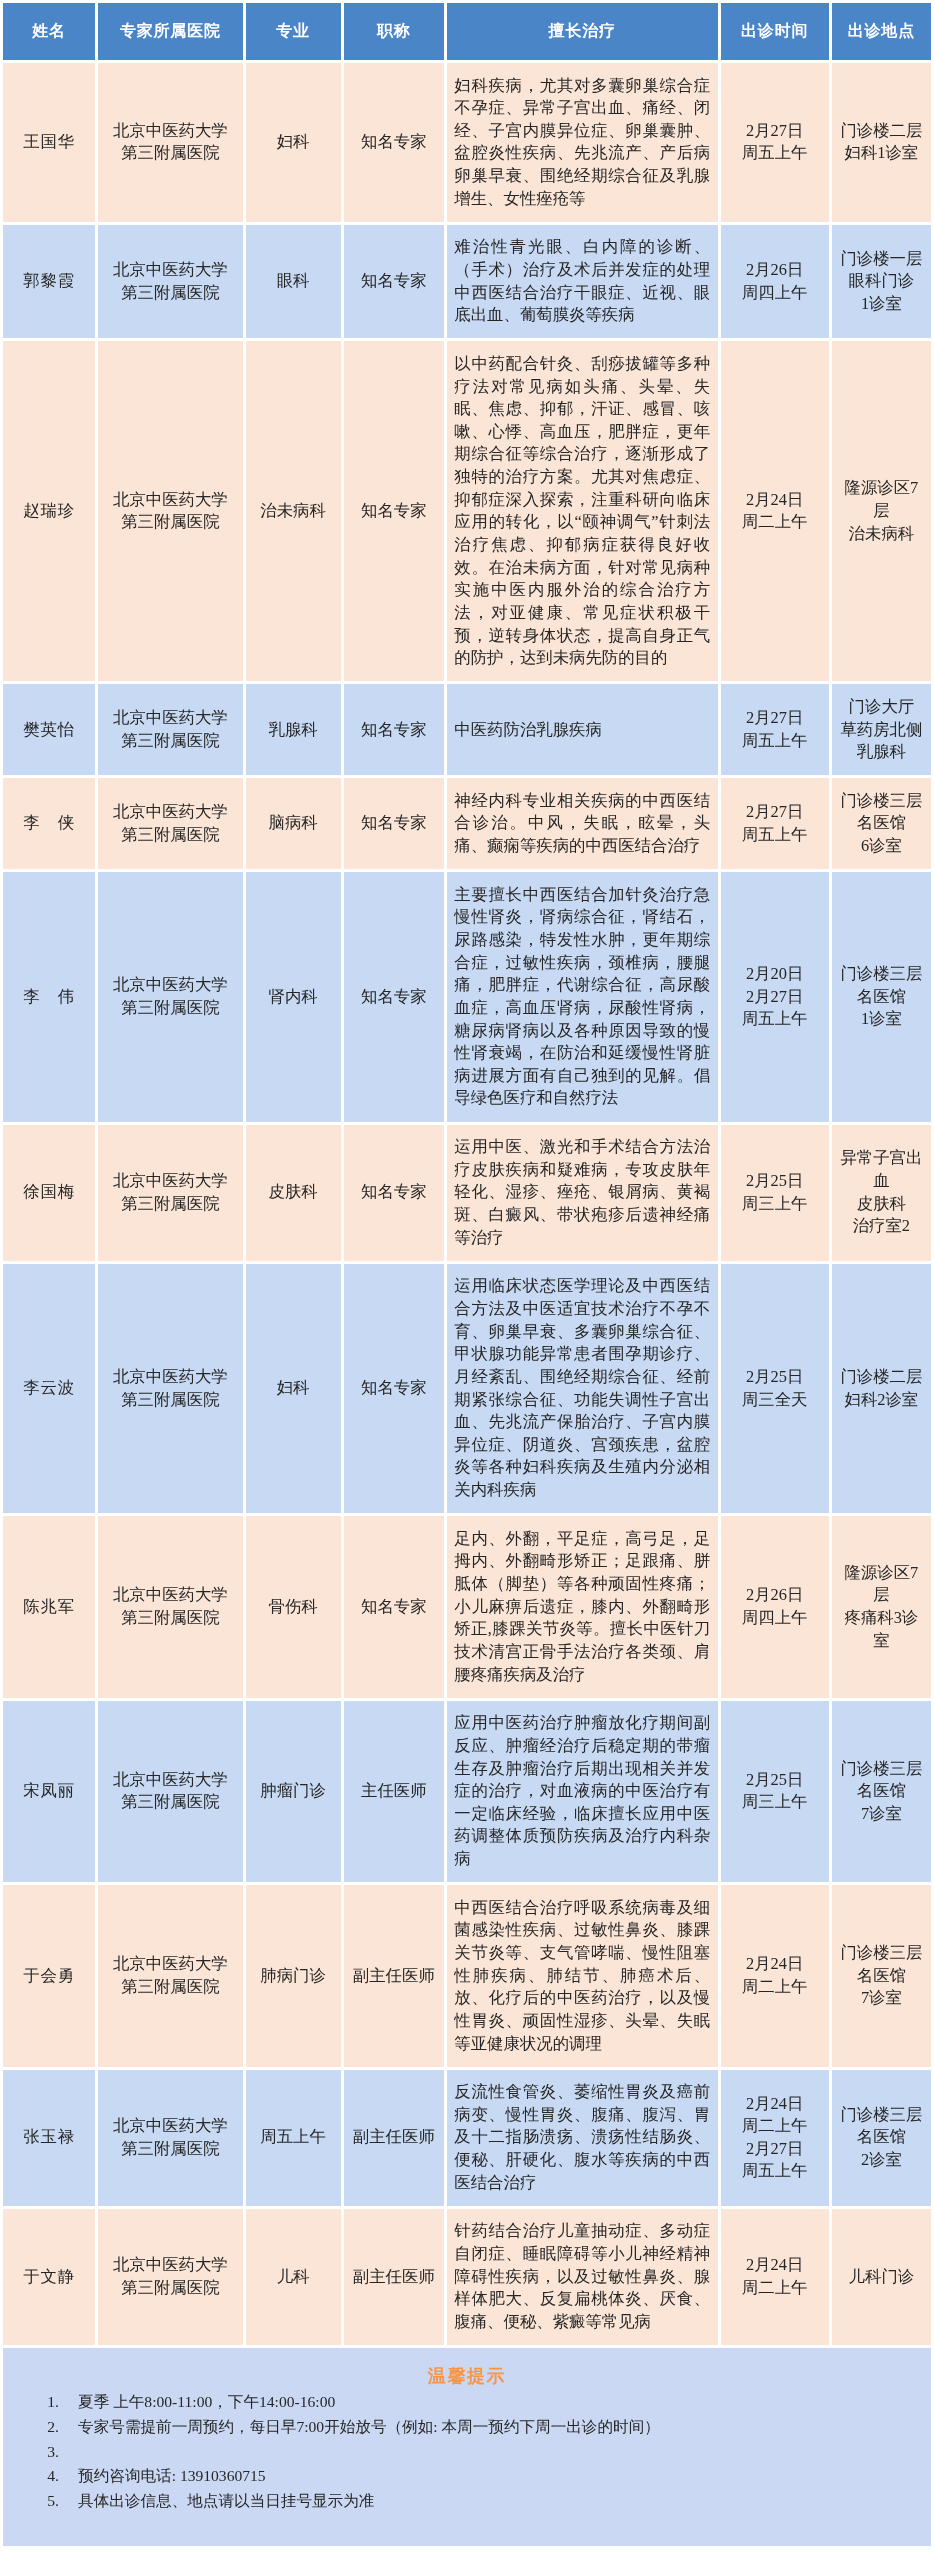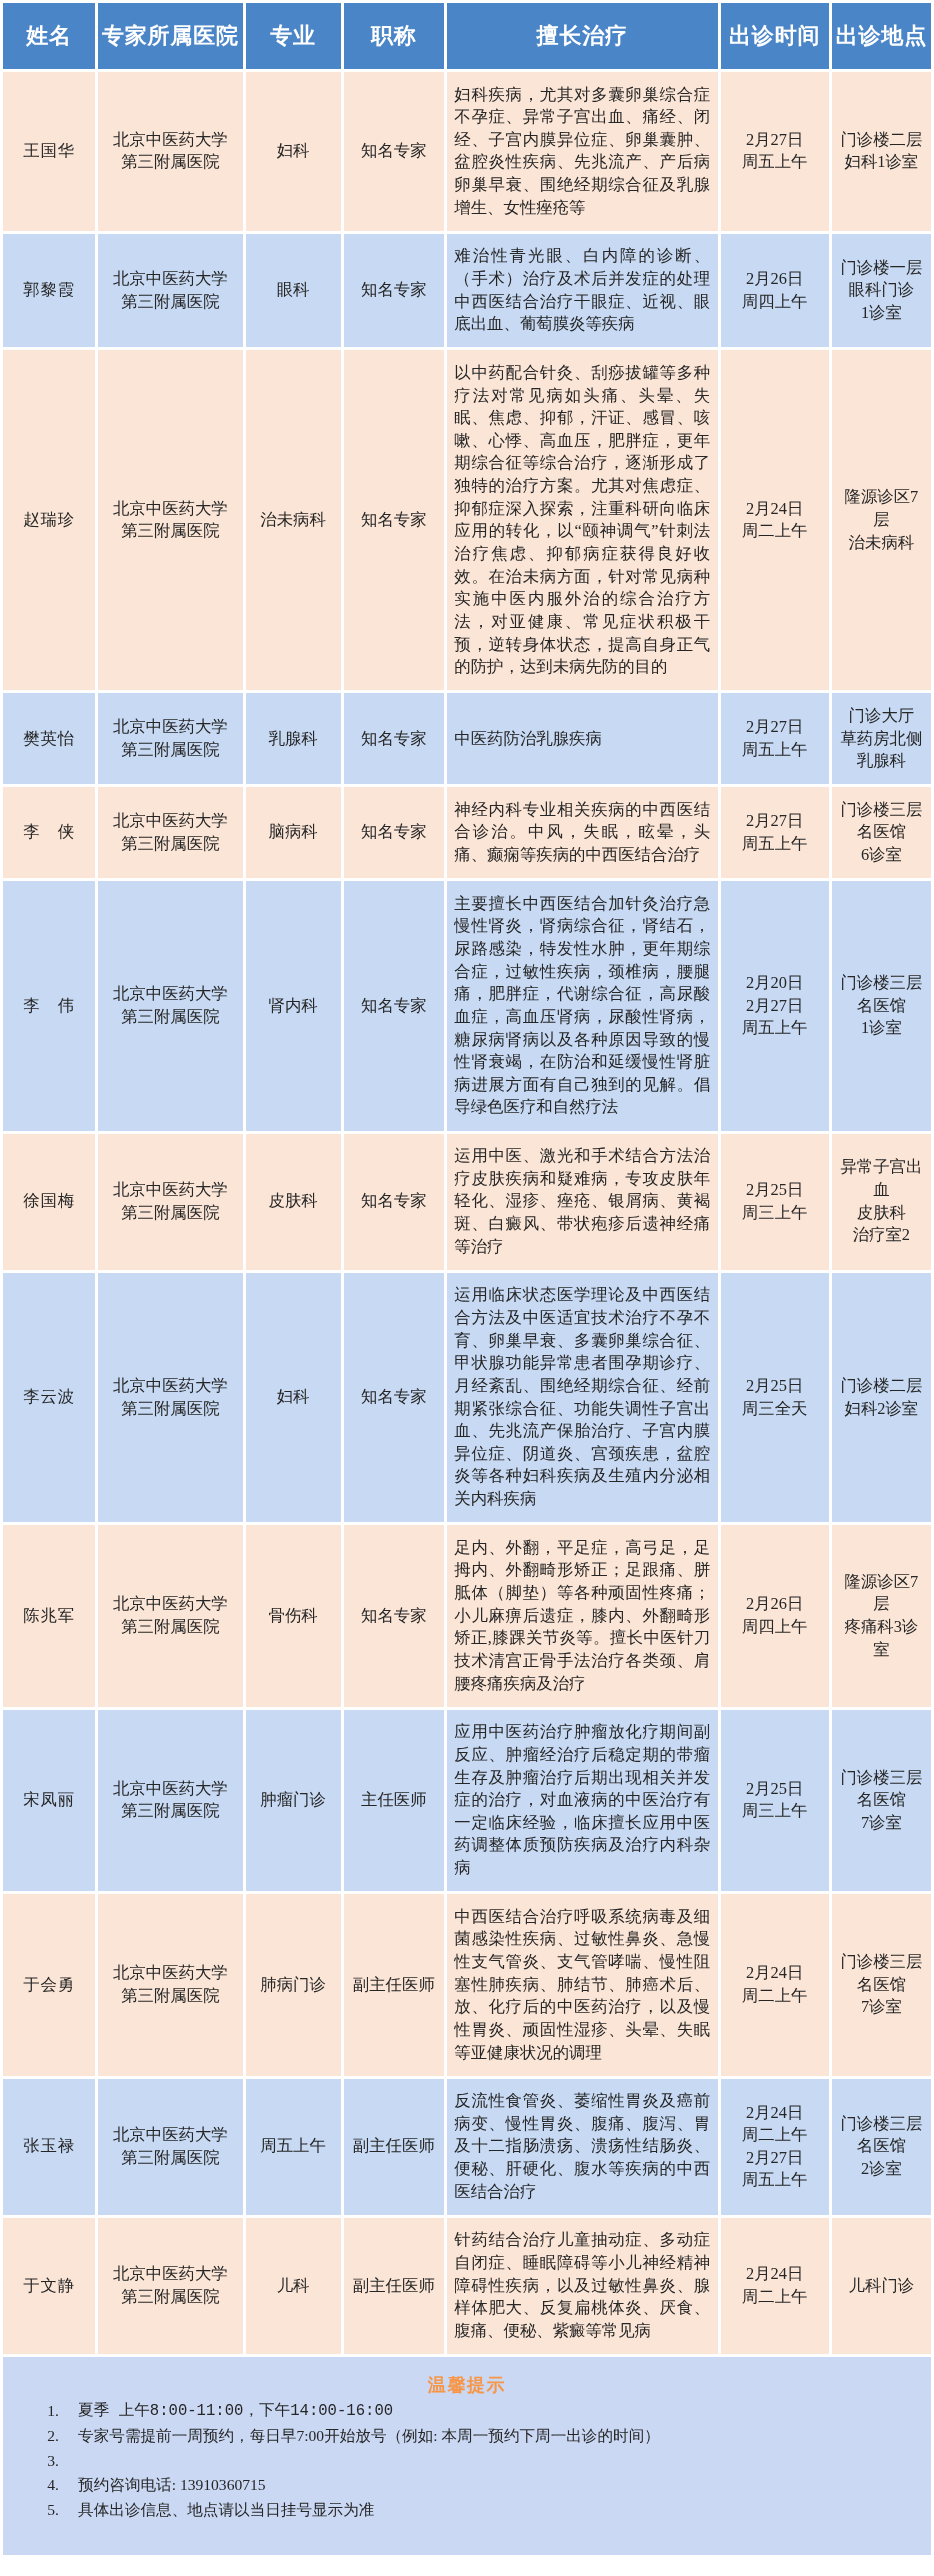--- a/index.html
+++ b/index.html
@@ -30,21 +30,21 @@
   col.c-hospital{width:144px}
   col.c-specialty{width:95px}
   col.c-title{width:100px}
   col.c-expertise{width:270px}
   col.c-time{width:108px}
   col.c-location{width:99px}
   th{
     background:var(--header-bg);
     color:var(--header-text);
     font-family:Liberation Mono, monospace;
-    font-size:22px;
+    font-size:16px;
     font-weight:bold;
     letter-spacing:0.8px;
     padding:18px 1.6px;
   }
   td{
     font-size:16.4px;
     line-height:1.38;
     text-align:center;
     vertical-align:middle;
     white-space:pre-line;
@@ -73,21 +73,21 @@
     margin-bottom:2px;
   }
   .notice-item{
     display:flex;
     padding-left:21px;
     font-size:15.6px;
     line-height:24.6px;
   }
   .notice-num{flex:none;width:21px;text-align:left;}
   .notice-body{padding-left:9.8px;}
-  .notice-subline{line-height:24.6px;font-family:Liberation Mono, monospace;}
+  .notice-subline{line-height:24.6px;}
 </style>
 </head>
 <body>
 
 <table class="schedule">
   <colgroup>
     <col class="c-name">
       <col class="c-hospital">
       <col class="c-specialty">
       <col class="c-title">
@@ -233,21 +233,21 @@
         <td class="col-location">门诊楼三层
 名医馆
 7诊室</td>
       </tr>
       <tr class="peach">
         <td class="col-name">于会勇</td>
         <td class="col-hospital">北京中医药大学
 第三附属医院</td>
         <td class="col-specialty">肺病门诊</td>
         <td class="col-title">副主任医师</td>
-        <td class="col-expertise">中西医结合治疗呼吸系统病毒及细菌感染性疾病、过敏性鼻炎、急慢性支气管炎、支气管哮喘、慢性阻塞性肺疾病、肺结节、肺癌术后、放、化疗后的中医药治疗，以及慢性胃炎、顽固性湿疹、头晕、失眠等亚健康状况的调理</td>
+        <td class="col-expertise">中西医结合治疗呼吸系统病毒及细菌感染性疾病、过敏性鼻炎、膝踝关节炎等、支气管哮喘、慢性阻塞性肺疾病、肺结节、肺癌术后、放、化疗后的中医药治疗，以及慢性胃炎、顽固性湿疹、头晕、失眠等亚健康状况的调理</td>
         <td class="col-time">2月24日
 周二上午</td>
         <td class="col-location">门诊楼三层
 名医馆
 7诊室</td>
       </tr>
       <tr class="blue">
         <td class="col-name">张玉禄</td>
         <td class="col-hospital">北京中医药大学
 第三附属医院</td>

